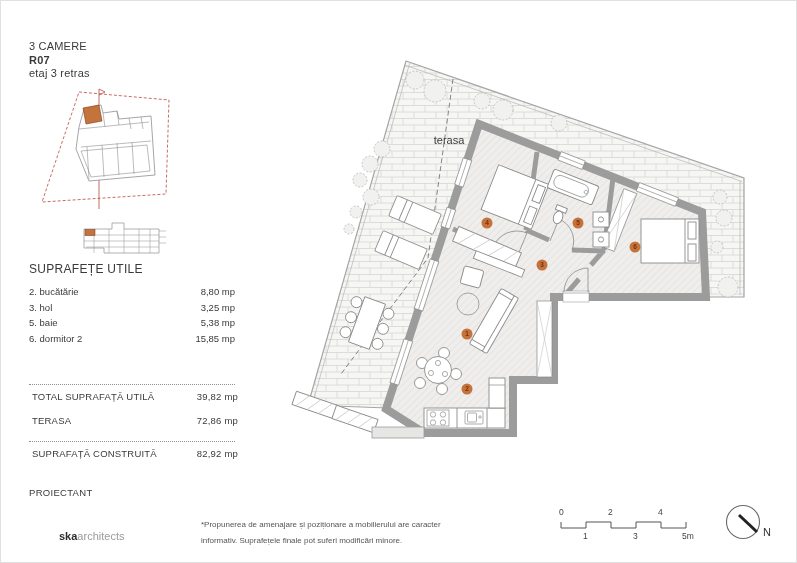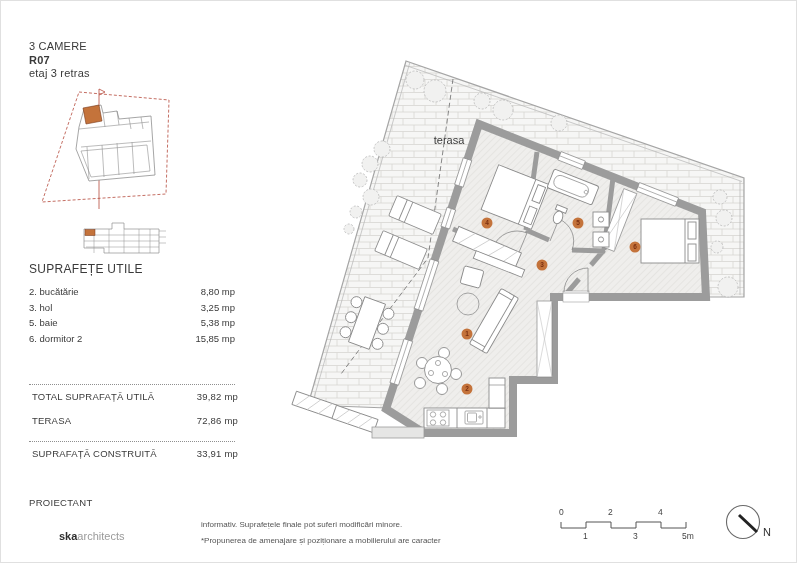--- a/index.html
+++ b/index.html
@@ -7,21 +7,21 @@
         border:1px solid #e0e0e0;box-sizing:border-box;overflow:hidden;
         font-family:"Liberation Sans",sans-serif;color:#3a3a3a;}
   .abs{position:absolute;}
   .title-block{left:28px;top:39px;font-size:11px;line-height:13.5px;letter-spacing:.2px;}
   .title-block .bold{font-weight:bold;}
   .heading{left:28px;top:261px;font-size:12px;letter-spacing:.3px;}
   .rows{left:28px;top:285px;width:206px;font-size:9.5px;}
   .row{display:flex;justify-content:space-between;height:15.6px;align-items:flex-start;}
   .sep{left:28px;width:206px;border-top:1px dotted #8f8f8f;height:0;}
   .trow{left:16px;width:206px;font-size:9.5px;display:flex;justify-content:space-between;letter-spacing:.2px;margin-left:15px;}
-  .footer-label{left:28px;top:496px;font-size:9.5px;letter-spacing:.3px;}
+  .footer-label{left:28px;top:486px;font-size:9.5px;letter-spacing:.3px;}
   .brand{left:42px;top:529px;font-size:11px;margin-left:16px;}
   .brand b{font-weight:bold;color:#2e2e2e;}
   .brand span{color:#9a9a9a;}
   .note{left:200px;top:516px;width:300px;font-size:8px;line-height:16px;color:#555;}
   svg text{font-family:"Liberation Sans",sans-serif;}
 </style>
 </head>
 <body>
 
 <div class="page">
@@ -318,24 +318,24 @@
     <span>TOTAL SUPRAFAȚĂ UTILĂ</span>
     <span>39,82 mp</span>
   </div>
   <div class="abs trow" style="top:414px">
     <span>TERASA</span>
     <span>72,86 mp</span>
   </div>
   <div class="abs sep" style="top:440px"></div>
   <div class="abs trow" style="top:447px">
     <span>SUPRAFAȚĂ CONSTRUITĂ</span>
-    <span>33,91 mp</span>
+    <span>82,92 mp</span>
   </div>
 
   <div class="abs footer-label">PROIECTANT</div>
   <div class="abs brand"><b>ska</b><span>architects</span></div>
 
   <div class="abs note">
+    <div>*Propunerea de amenajare și poziționare a mobilierului are caracter</div>
     <div>informativ. Suprafețele finale pot suferi modificări minore.</div>
-    <div>*Propunerea de amenajare și poziționare a mobilierului are caracter</div>
   </div>
 
 </div>
 
 </body></html>

